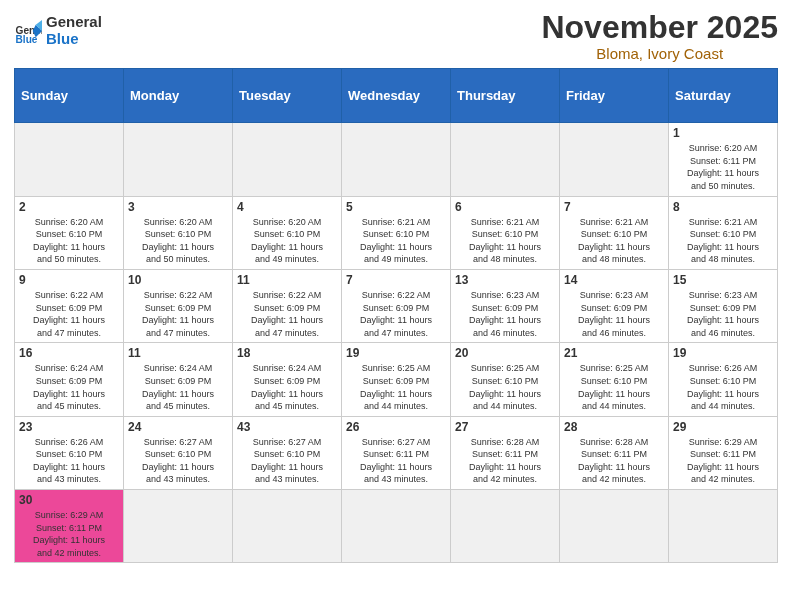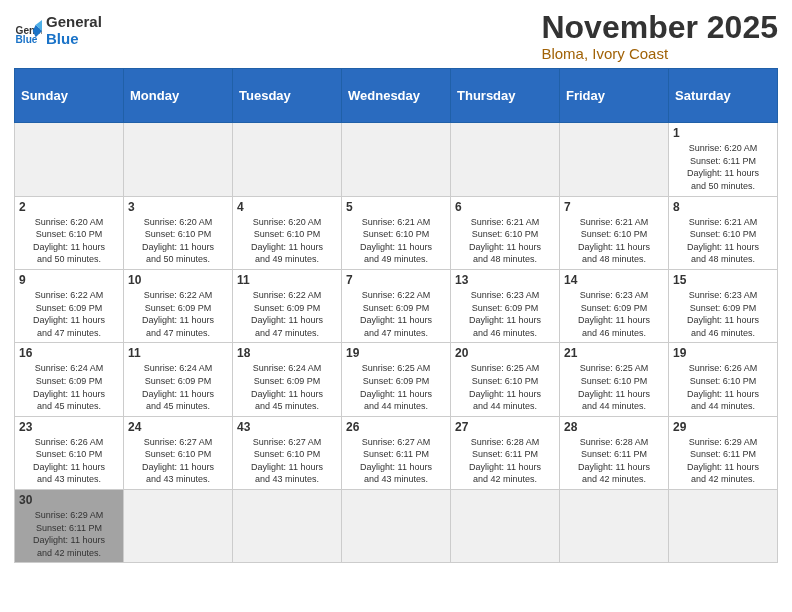--- a/index.html
+++ b/index.html
@@ -25,21 +25,21 @@
       display: flex;
       align-items: center;
       gap: 4px;
       margin-top: 4px;
     }
     .logo-icon {
       width: 28px;
       height: 28px;
     }
     .title-block {
-      text-align: left;
+      text-align: center;
     }
     .month-title {
       font-size: 32px;
       font-weight: bold;
       color: #333;
       line-height: 1.1;
     }
     .location {
       font-size: 15px;
       color: #a16207;
@@ -80,21 +80,21 @@
     .day-info {
       font-size: 9px;
       color: #333;
       line-height: 1.4;
       text-align: center;
     }
     .last-row td {
       background: #f0f0f0;
     }
     .last-row td.has-data {
-      background: #a3a3a3;
+      background: #ec4899;
     }
   </style>
 </head>
 <body>
 
 <div class="page">
   <div class="header">
     <div class="logo">
       <svg class="logo-icon" viewBox="0 0 36 36">
         <text x="2" y="22" font-size="13" font-weight="bold" fill="#333">General</text>

